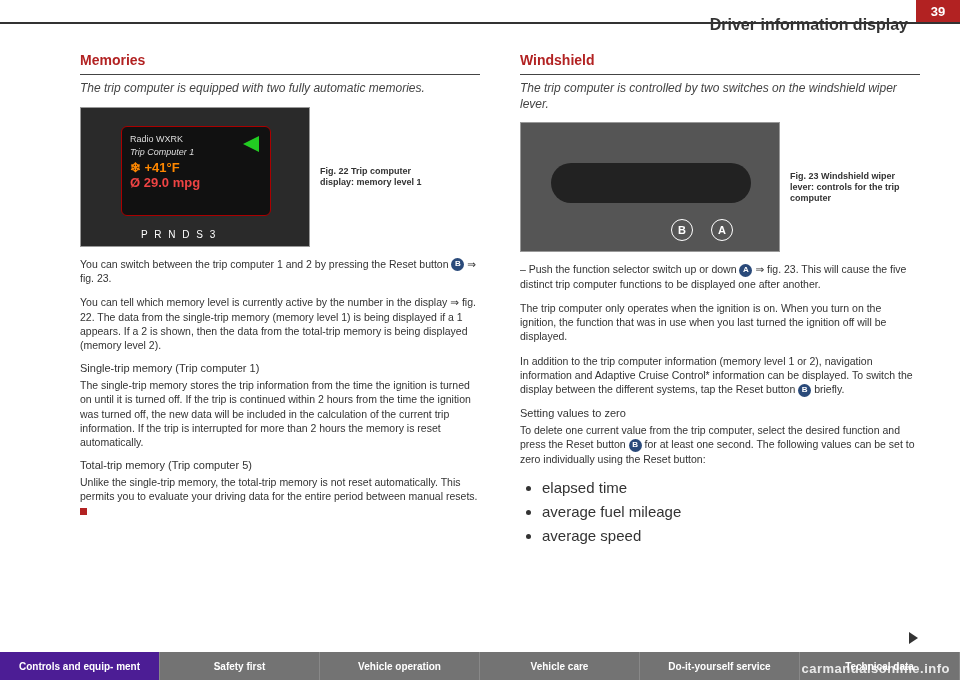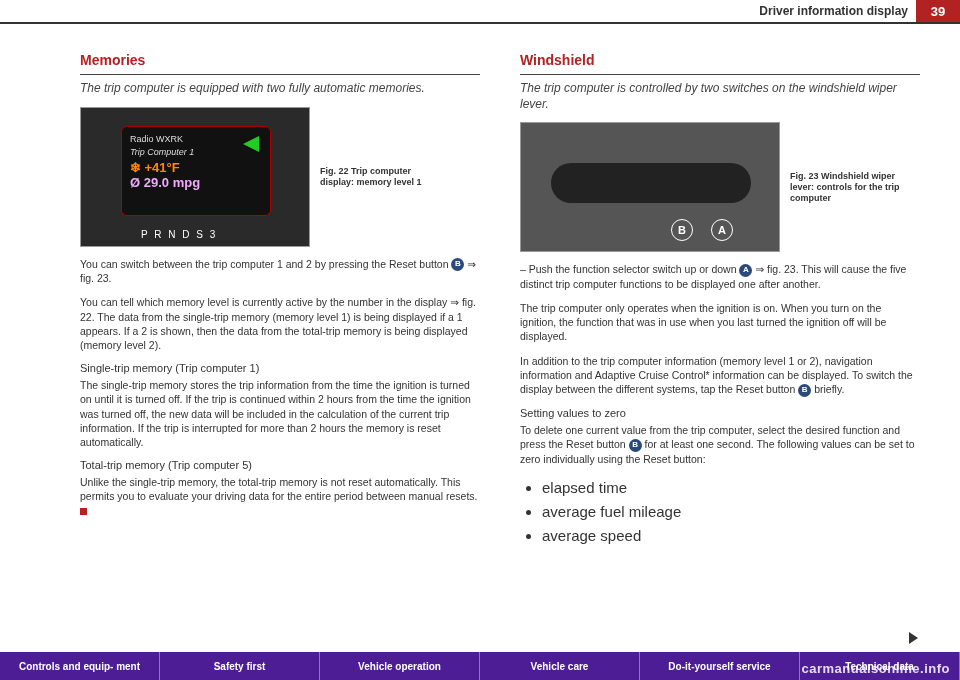--- a/index.html
+++ b/index.html
@@ -13,23 +13,23 @@
     color: #333;
   }
   .header-rule {
     position: absolute;
     top: 22px; left: 0; right: 0;
     height: 2px;
     background: #333;
   }
   .header-label {
     position: absolute;
-    top: 4px; right: 52px;
-    font-weight: bold;
-    font-size: 12px;
+    top: 16px; right: 52px;
+    font-weight: bold;
+    font-size: 16px;
     margin-left: 32px;
   }
   .page-badge {
     position: absolute;
     top: 0; right: 0;
     width: 44px; height: 22px;
     background: #b22222;
     color: #fff;
     font-weight: bold;
     font-size: 13px;
@@ -116,21 +116,21 @@
   ul.bullets { list-style: disc; padding-left: 22px; font-size: 15px; line-height: 1.6; }
   .end-sq { display:inline-block; width:7px; height:7px; background:#b22222; vertical-align: middle; }
   .nav-tabs {
     position: absolute;
     bottom: 0; left: 0; right: 0;
     height: 28px;
     display: flex;
   }
   .nav-tab {
     flex: 1;
-    background: #4c1d95;
+    background: #737373;
     color: #fff;
     font-size: 10px;
     font-weight: bold;
     display: flex;
     align-items: center;
     justify-content: center;
     border-right: 1px solid #888;
     text-align: center;
     line-height: 1.1;
   }
@@ -149,21 +149,21 @@
     right: 42px; bottom: 36px;
     width: 0; height: 0;
     border-top: 6px solid transparent;
     border-bottom: 6px solid transparent;
     border-left: 9px solid #333;
   }
   
   .dash-screen { position:absolute; top:18px; left:40px; width:150px; height:90px; background:#111; border:1px solid #a00; border-radius:6px; padding:4px 8px; }
   .dash-line { font-size:9px; color:#ddd; margin:3px 0; }
   .dash-temp { color:#f80; font-size:13px; font-weight:bold; }
-  .dash-mpg { color:#f0abfc; font-size:13px; font-weight:bold; }
+  .dash-mpg { color:#ef4444; font-size:13px; font-weight:bold; }
   .dash-gear { position:absolute; bottom:6px; left:60px; color:#fff; letter-spacing:2px; font-size:10px; }
   .green-arrow { position:absolute; top:28px; right:50px; width:0;height:0; border-top:8px solid transparent; border-bottom:8px solid transparent; border-right:16px solid #2c2; }
   
   .lever { position:absolute; top:40px; left:30px; width:200px; height:40px; background:#222; border-radius:20px; }
   .f2circ { position:absolute; bottom:10px; width:22px; height:22px; border-radius:50%; border:1.5px solid #fff; color:#fff; font-size:11px; font-weight:bold; display:flex; align-items:center; justify-content:center; }
 </style>
 </head>
 <body>
 
 <div class="header-rule"></div>

